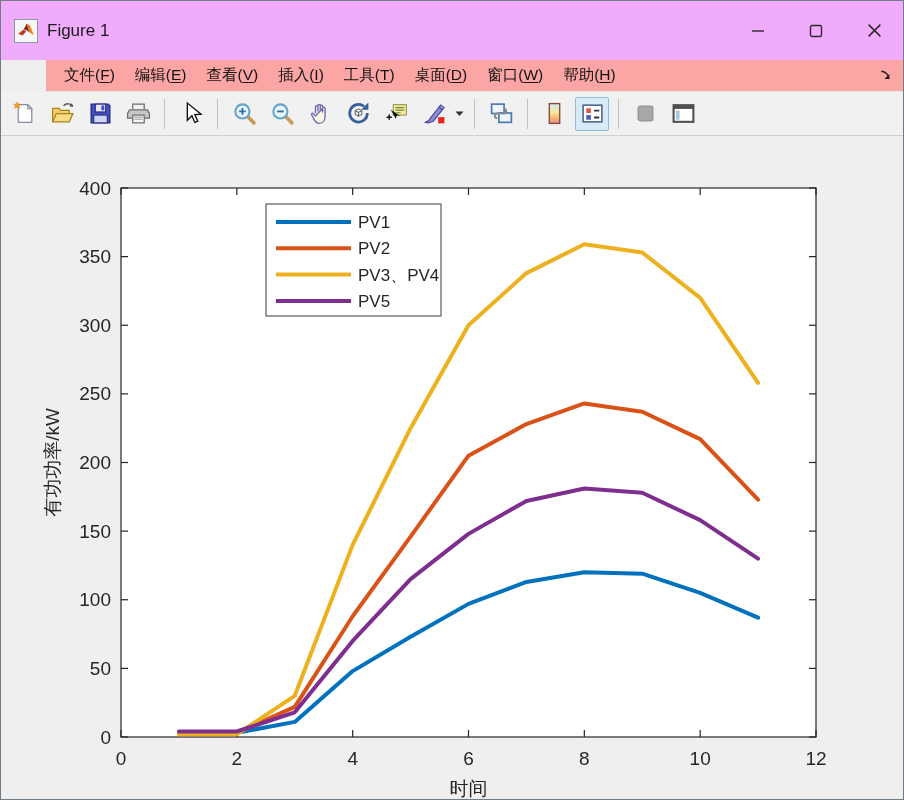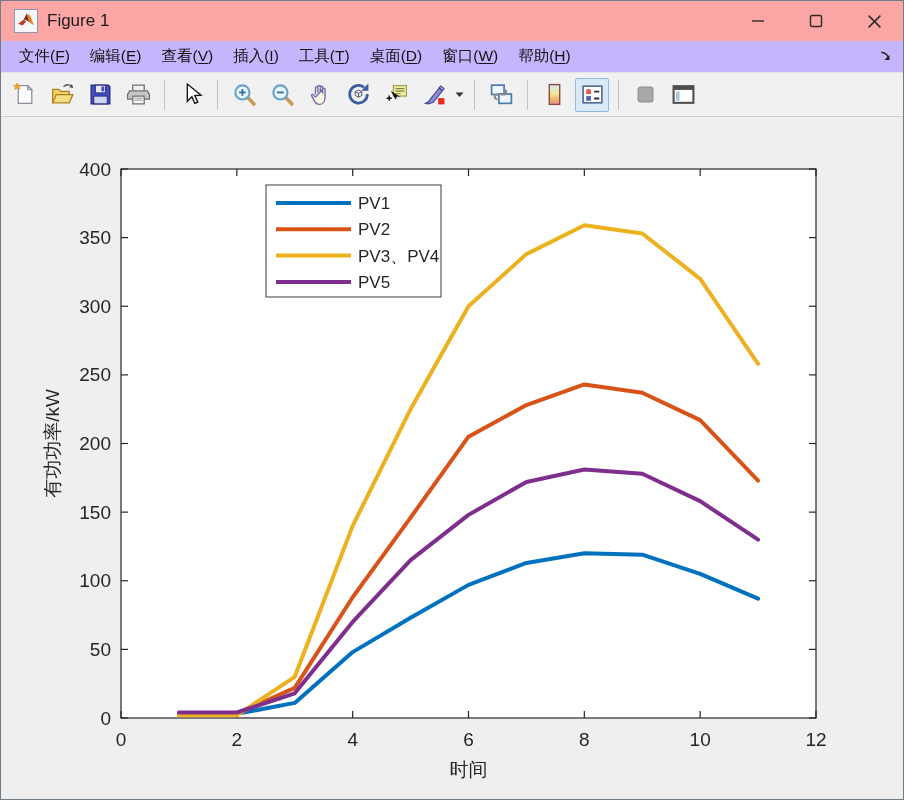--- a/index.html
+++ b/index.html
@@ -2,33 +2,33 @@
 <html><head>
 <meta charset="utf-8">
 <style>
   * { margin:0; padding:0; box-sizing:border-box; }
   html,body { width:904px; height:800px; overflow:hidden;
     font-family:"Liberation Sans", sans-serif; background:#efefef; }
   .window { width:904px; height:800px; display:flex; flex-direction:column;
     border:1px solid #6f7b85; background:#efefef; }
 
   
-  .titlebar { height:40px; background:#fca5a5; display:flex; align-items:center;
+  .titlebar { height:59px; background:#f0abfc; display:flex; align-items:center;
     flex-shrink:0; }
   .app-icon { width:24px; height:24px; margin-left:13px; margin-right:9px;
     background:#f6f6f6; border:1px solid #8b9aa6; display:flex;
     align-items:center; justify-content:center; }
   .title-text { font-size:17px; color:#1b1b1b; }
   .win-controls { margin-left:auto; display:flex; height:100%; }
   .win-btn { width:58px; height:100%; display:flex; align-items:center;
     justify-content:center; background:transparent; border:none; cursor:default; }
 
   
-  .menubar { height:32px; background:#c4b5fd; display:flex; align-items:center;
-    padding-left:8px; border-bottom:1px solid #e3e3e3; flex-shrink:0; }
+  .menubar { height:32px; background:#fca5a5; display:flex; align-items:center;
+    padding-left:8px; border-bottom:1px solid #e3e3e3; flex-shrink:0;margin-left:45px; }
   .menu-item { font-size:15.5px; color:#141414; padding:4px 10px; white-space:nowrap; }
   .mn { text-decoration:underline; text-underline-offset:2px; }
   .menu-dock-arrow { margin-left:auto; margin-right:10px; display:flex; }
 
   
   .toolbar { height:44px; background:#f1f1f1; display:flex; align-items:center;
     padding-left:4px; border-bottom:1px solid #cfcfcf; flex-shrink:0; }
   .tb-btn { width:34px; height:34px; border:1px solid transparent; background:transparent;
     display:flex; align-items:center; justify-content:center; margin:0 2px; }
   .tb-btn.active { background:#d9eaf7; border:1px solid #8fbcdd; border-radius:2px; }

